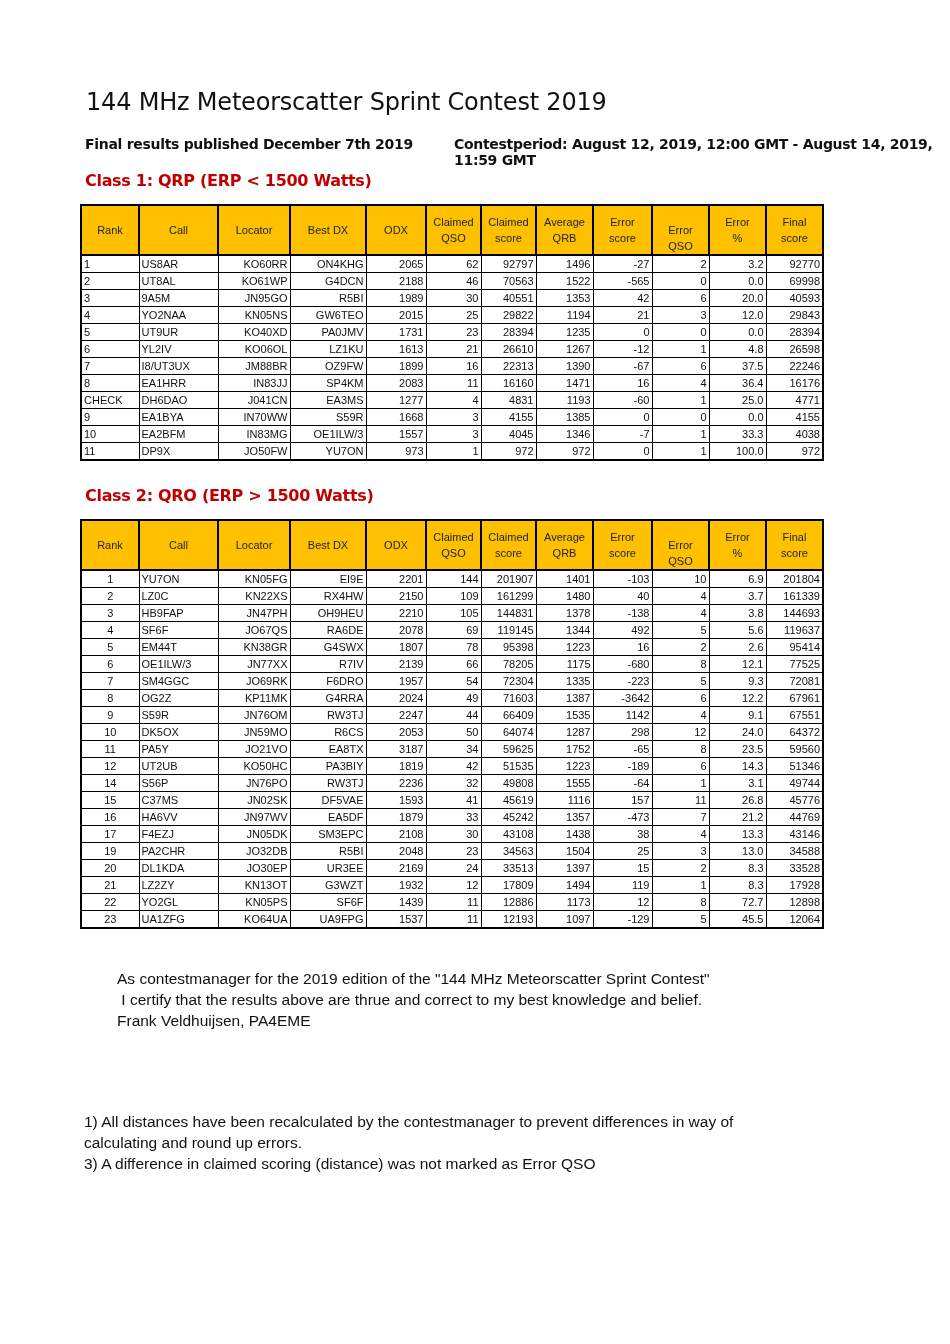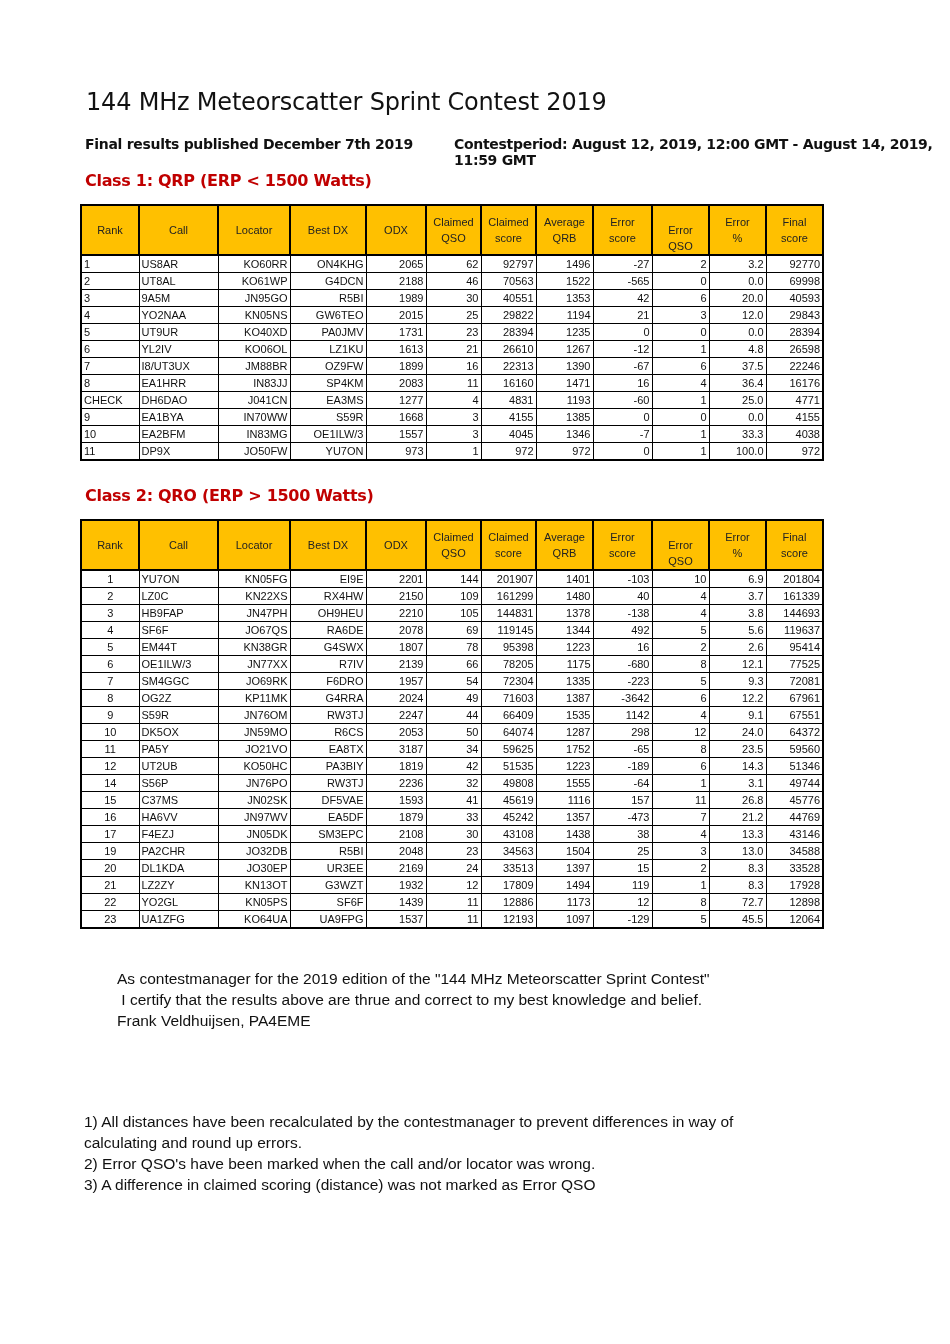--- a/index.html
+++ b/index.html
@@ -626,15 +626,14 @@
 
 <div class="cert">
   <div>As contestmanager for the 2019 edition of the "144 MHz Meteorscatter Sprint Contest"</div>
   <div> I certify that the results above are thrue and correct to my best knowledge and belief.</div>
   <div>Frank Veldhuijsen, PA4EME</div>
 </div>
 
 <div class="notes">
   <div>1) All distances have been recalculated by the contestmanager to prevent differences in way of</div>
   <div>calculating and round up errors.</div>
-  <div>2) Error QSO's have been marked when the call and/or locator was wrong.</div>
   <div>3) A difference in claimed scoring (distance) was not marked as Error QSO</div>
 </div>
 
 </body></html>

